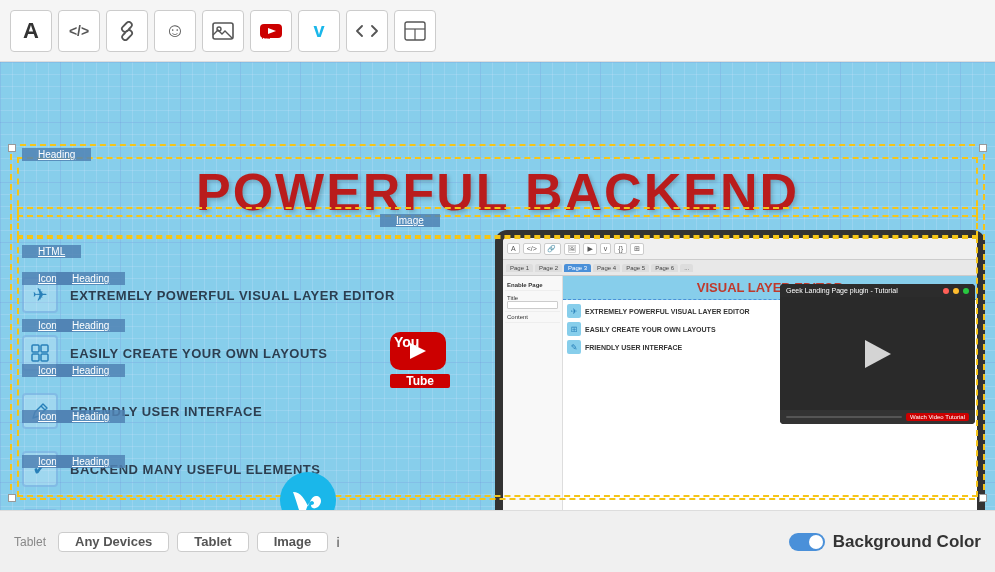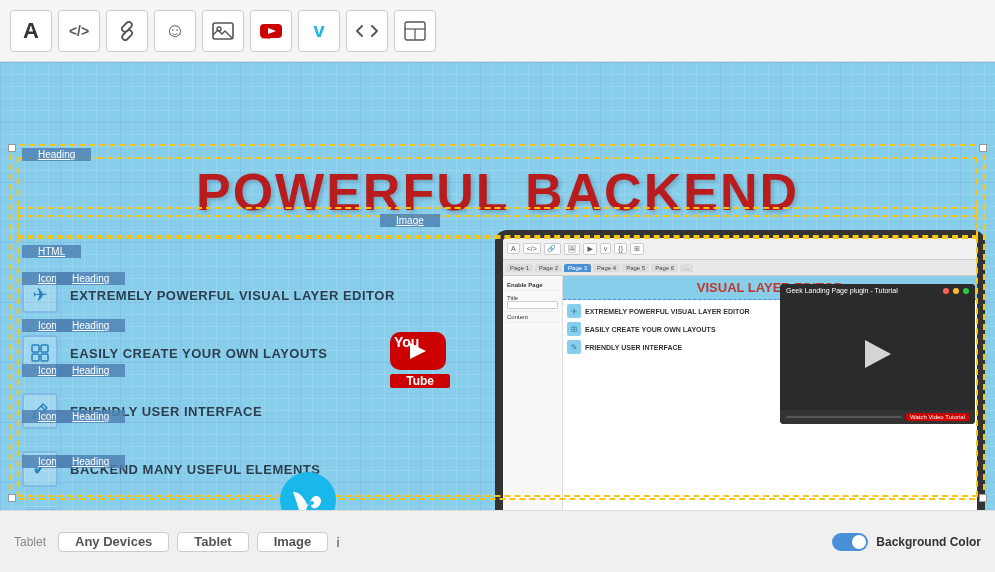--- a/index.html
+++ b/index.html
@@ -328,21 +328,21 @@
       position: relative;
       cursor: pointer;
     }
     .toggle-knob {
       width: 14px; height: 14px;
       background: #fff;
       border-radius: 50%;
       position: absolute;
       top: 2px; right: 2px;
     }
-    .bg-color-label { font-size: 12px; color: #333; font-weight: bold; }
+    .bg-color-label { font-size: 17px; color: #333; font-weight: bold; }
 
     
     .resize-handle {
       position: absolute;
       width: 8px; height: 8px;
       background: #fff;
       border: 1px solid #999;
       z-index: 20;
     }
   </style>

